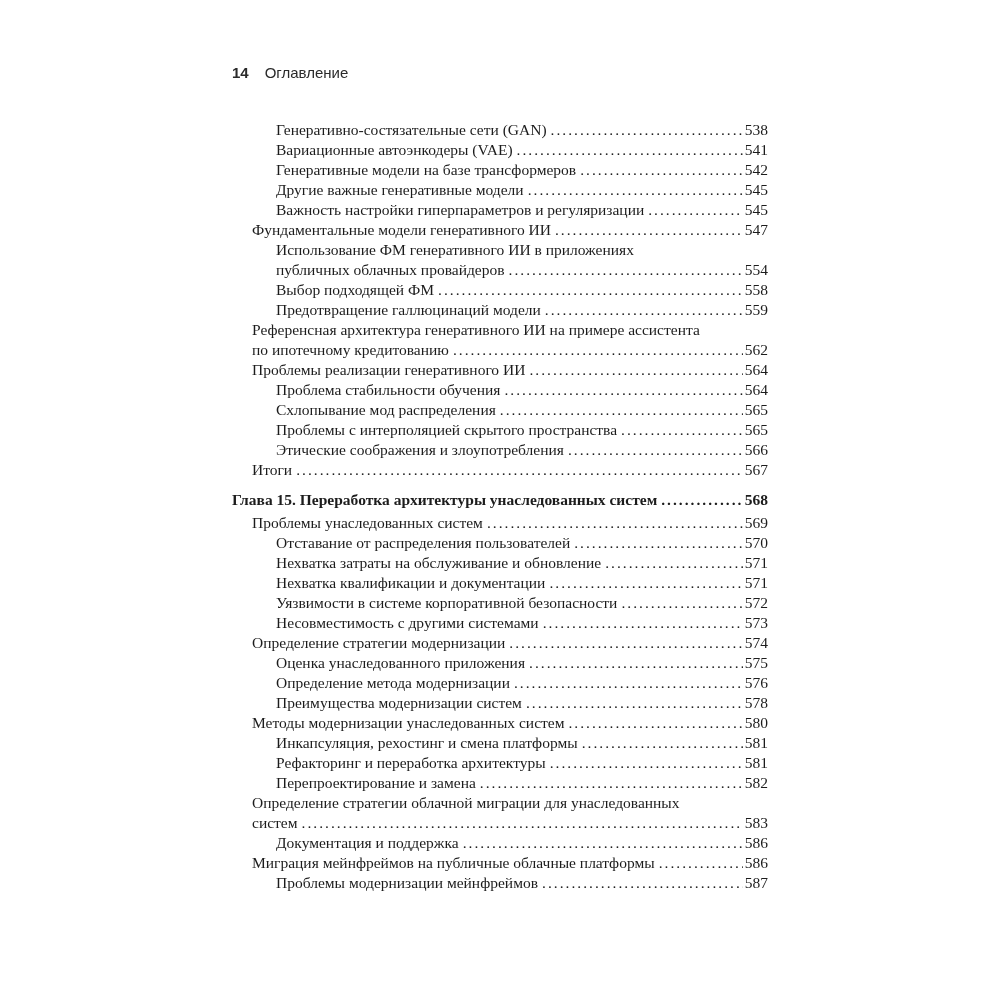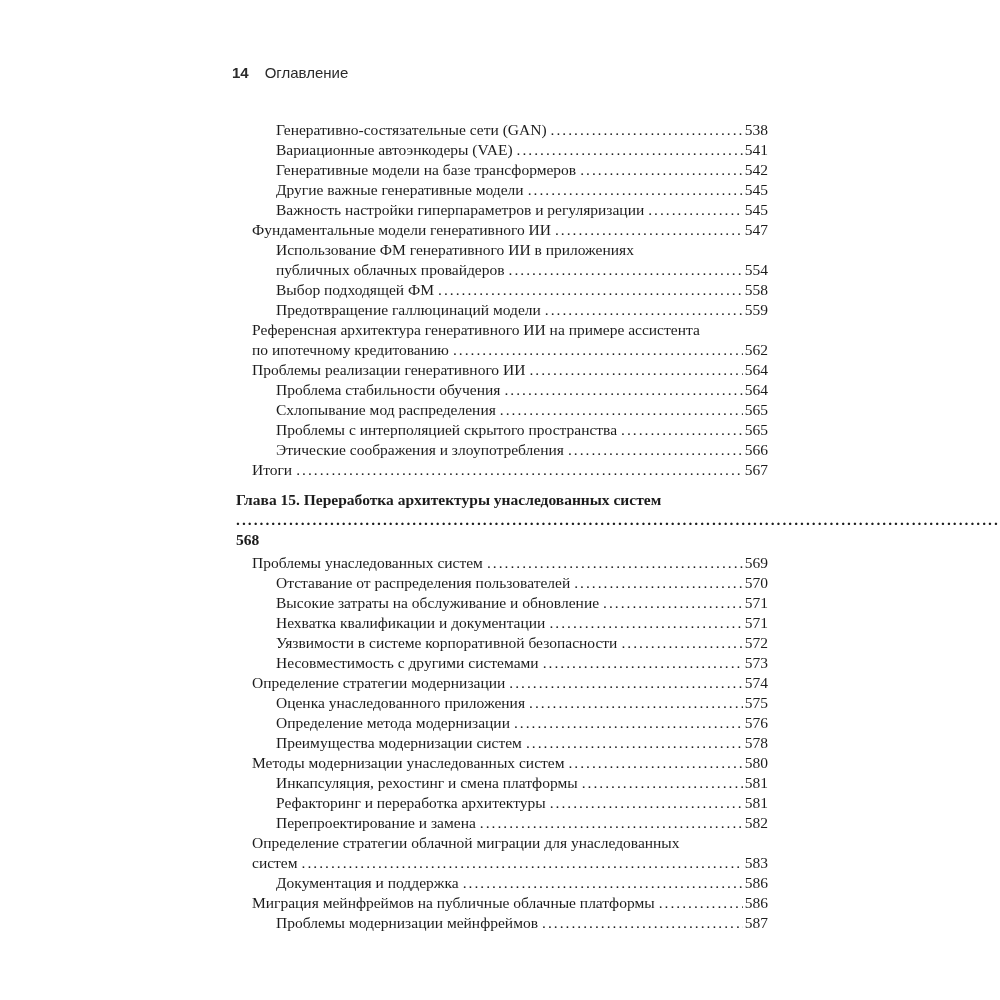--- a/index.html
+++ b/index.html
@@ -31,21 +31,21 @@
     top: 120px;
     left: 232px;
     width: 536px;
     font-size: 15.5px;
     line-height: 20px;
   }
   .toc-row {
     display: flex;
     align-items: baseline;
   }
-  .toc-row.l0 { padding-left: 0; flex-direction: column; }
+  .toc-row.l0 { padding-left: 0; }
   .toc-row.l1 { padding-left: 20px; }
   .toc-row.l2 { padding-left: 44px; }
   .toc-row.bold {
     font-weight: bold;
     margin-top: 10px;
     margin-bottom: 3px;
   }
   .toc-title { white-space: nowrap; }
   .toc-leader {
     flex: 1 1 auto;
@@ -164,21 +164,21 @@
       <span class="toc-title">Проблемы унаследованных систем</span>
       <span class="toc-leader"></span>
       <span class="toc-page">569</span>
     </div>
     <div class="toc-row l2">
       <span class="toc-title">Отставание от распределения пользователей</span>
       <span class="toc-leader"></span>
       <span class="toc-page">570</span>
     </div>
     <div class="toc-row l2">
-      <span class="toc-title">Высокие затраты на обслуживание и обновление</span>
+      <span class="toc-title">Нехватка затраты на обслуживание и обновление</span>
       <span class="toc-leader"></span>
       <span class="toc-page">571</span>
     </div>
     <div class="toc-row l2">
       <span class="toc-title">Нехватка квалификации и документации</span>
       <span class="toc-leader"></span>
       <span class="toc-page">571</span>
     </div>
     <div class="toc-row l2">
       <span class="toc-title">Уязвимости в системе корпоративной безопасности</span>

